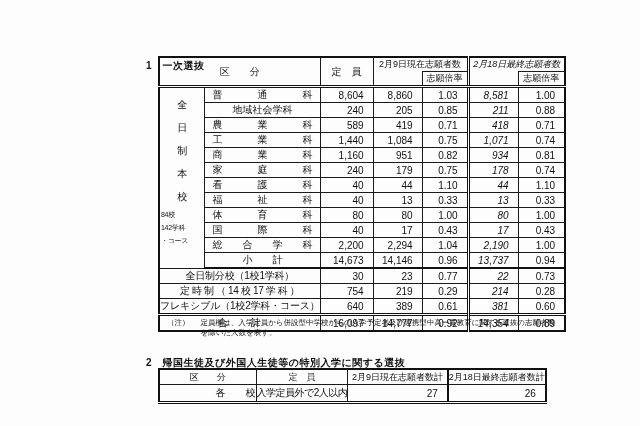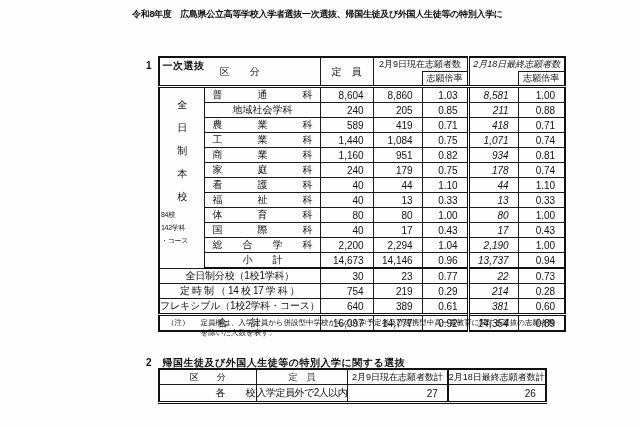--- a/index.html
+++ b/index.html
@@ -47,21 +47,20 @@
   .dl2{border-left:2px solid #111;}
   .cap2{font-size:6px;text-align:left;letter-spacing:-0.5px;}
   .lab2{text-align:right;}
 </style>
 </head>
 <body>
 
 <div class="page">
 
   <div class="title">
-    <div>令和8年度　広島県公立高等学校入学者選抜一次選抜、帰国生徒及び外国人生徒等の特別入学に</div>
   </div>
 
   <div class="sec-h" id="h1">1　一次選抜</div>
 
   <table class="t1" id="t1">
     <colgroup>
       <col style="width:30px">
         <col style="width:72px">
         <col style="width:53px">
       <col style="width:49px">

